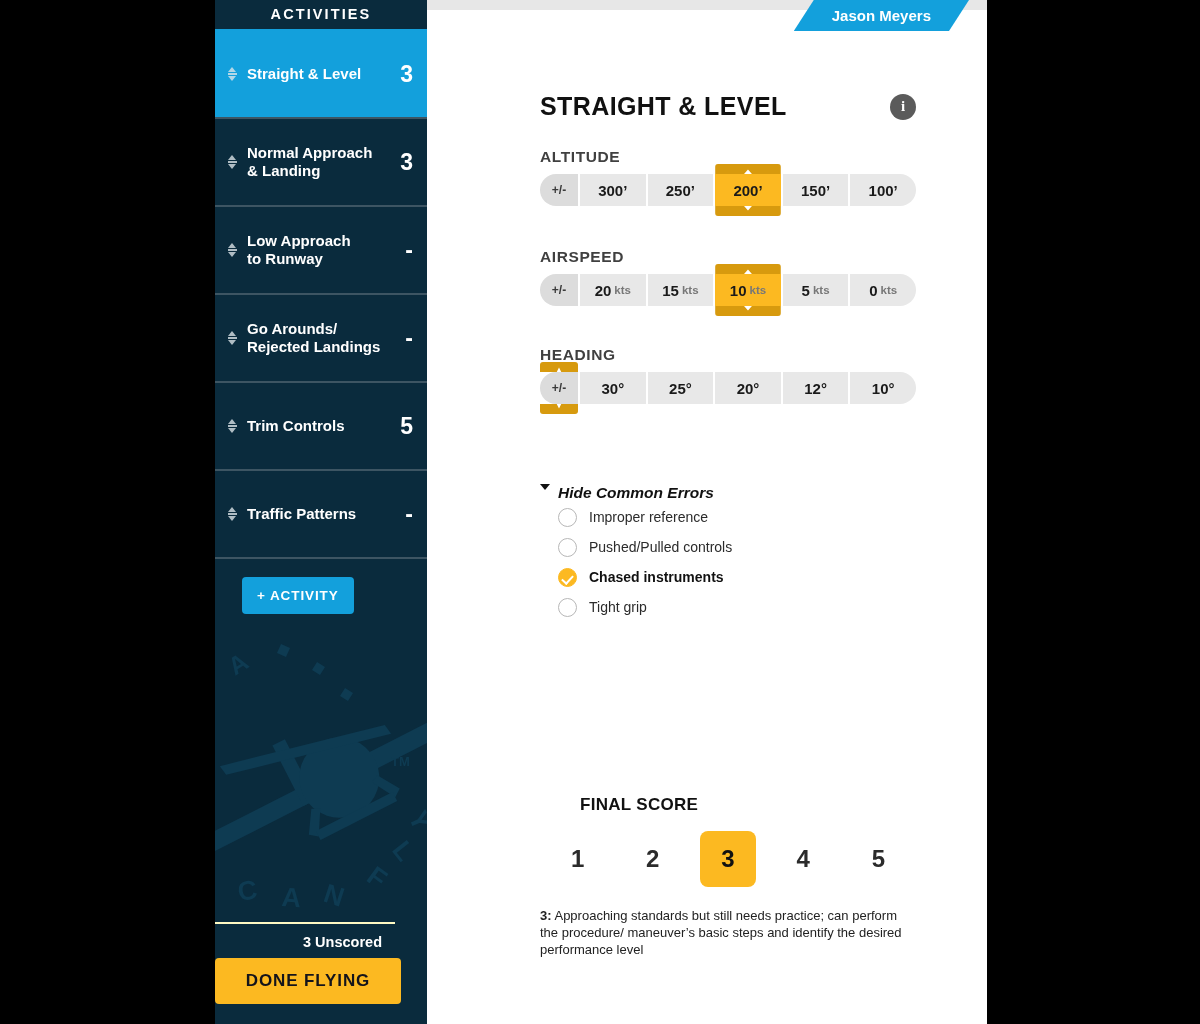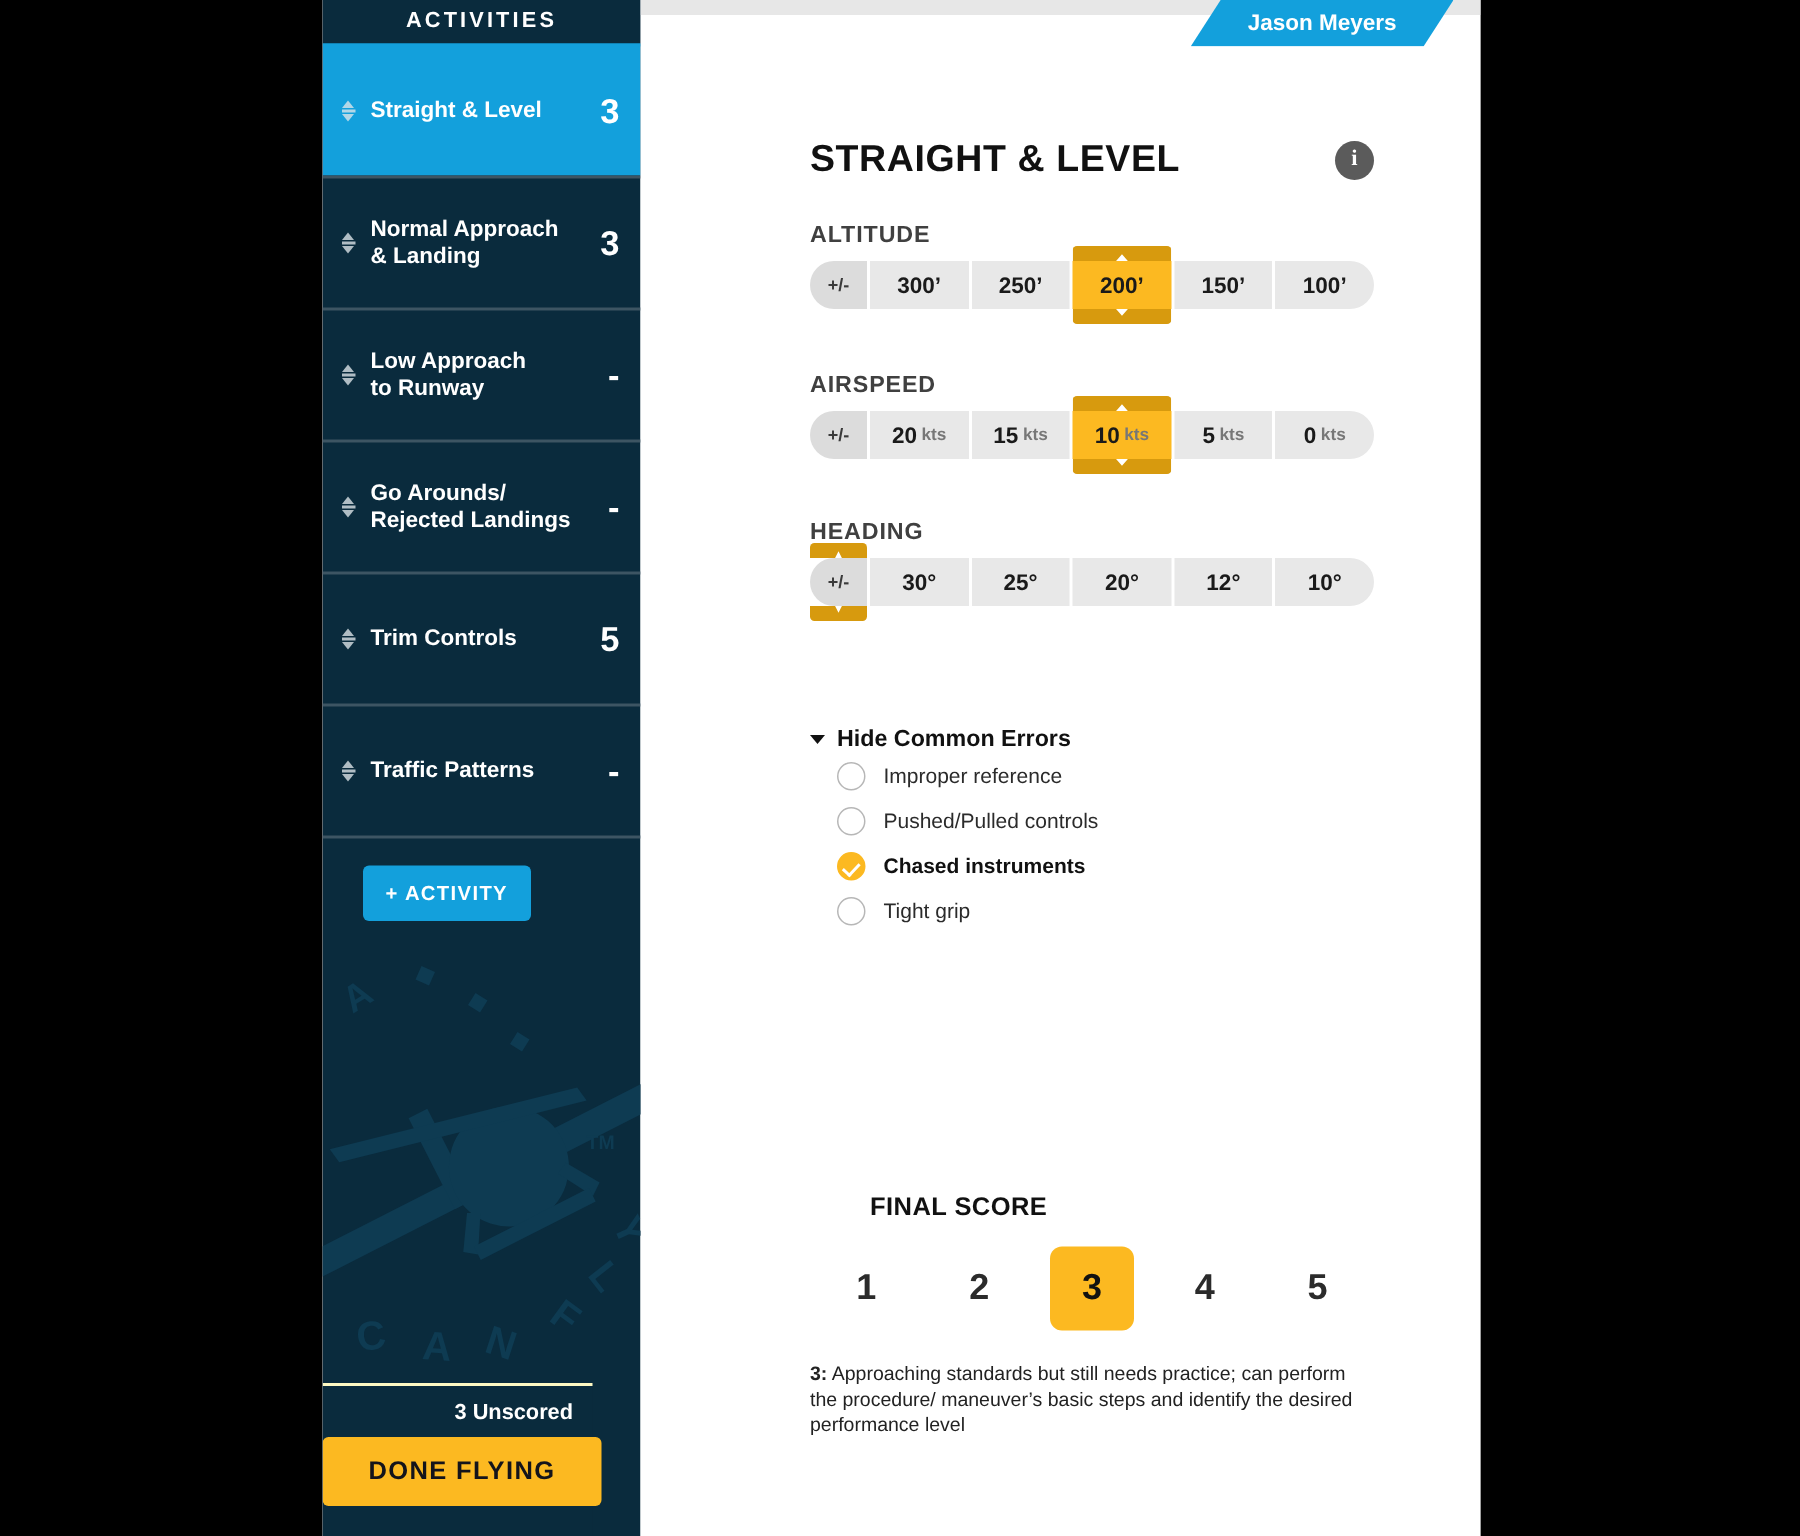--- a/index.html
+++ b/index.html
@@ -54,21 +54,21 @@
   .chip.sel::before,.chip.sel::after{content:"";position:absolute;left:0;width:100%;height:10px;background:#d79a0e;}
   .chip.sel::before{top:-10px;border-radius:3px 3px 0 0;
      -webkit-clip-path:polygon(0 0,100% 0,100% 100%,56% 100%,50% 55%,44% 100%,0 100%);
      clip-path:polygon(0 0,100% 0,100% 100%,56% 100%,50% 55%,44% 100%,0 100%);}
   .chip.sel::after{bottom:-10px;border-radius:0 0 3px 3px;
      -webkit-clip-path:polygon(0 0,44% 0,50% 45%,56% 0,100% 0,100% 100%,0 100%);
      clip-path:polygon(0 0,44% 0,50% 45%,56% 0,100% 0,100% 100%,0 100%);}
 
   
   .errors{position:absolute;left:113px;top:484px;width:376px;}
-  .err-toggle{display:flex;align-items:center;font-size:15.5px;font-weight:bold;color:#111;cursor:pointer;}
+  .err-toggle{display:flex;align-items:flex-start;font-size:15.5px;font-weight:bold;color:#111;cursor:pointer;font-style:italic;}
   .caret{width:0;height:0;border-left:5px solid transparent;border-right:5px solid transparent;border-top:6px solid #111;margin-right:8px;}
   .err-row{display:flex;align-items:center;height:30px;padding-left:18px;cursor:pointer;}
   .radio{width:19px;height:19px;border-radius:50%;border:1.6px solid #b7b7b7;box-sizing:border-box;margin-right:12px;flex:0 0 19px;}
   .radio.on{background:#fcb921;border-color:#fcb921;position:relative;}
   .radio.on::after{content:"";position:absolute;left:5px;top:4px;width:5px;height:9px;border:solid #fff;border-width:0 2.2px 2.2px 0;transform:rotate(43deg);}
   .err-text{font-size:14px;color:#2b2b2b;}
   .err-row.on .err-text{font-weight:bold;color:#111;}
 
   
   .final{position:absolute;left:113px;top:795px;width:376px;}

